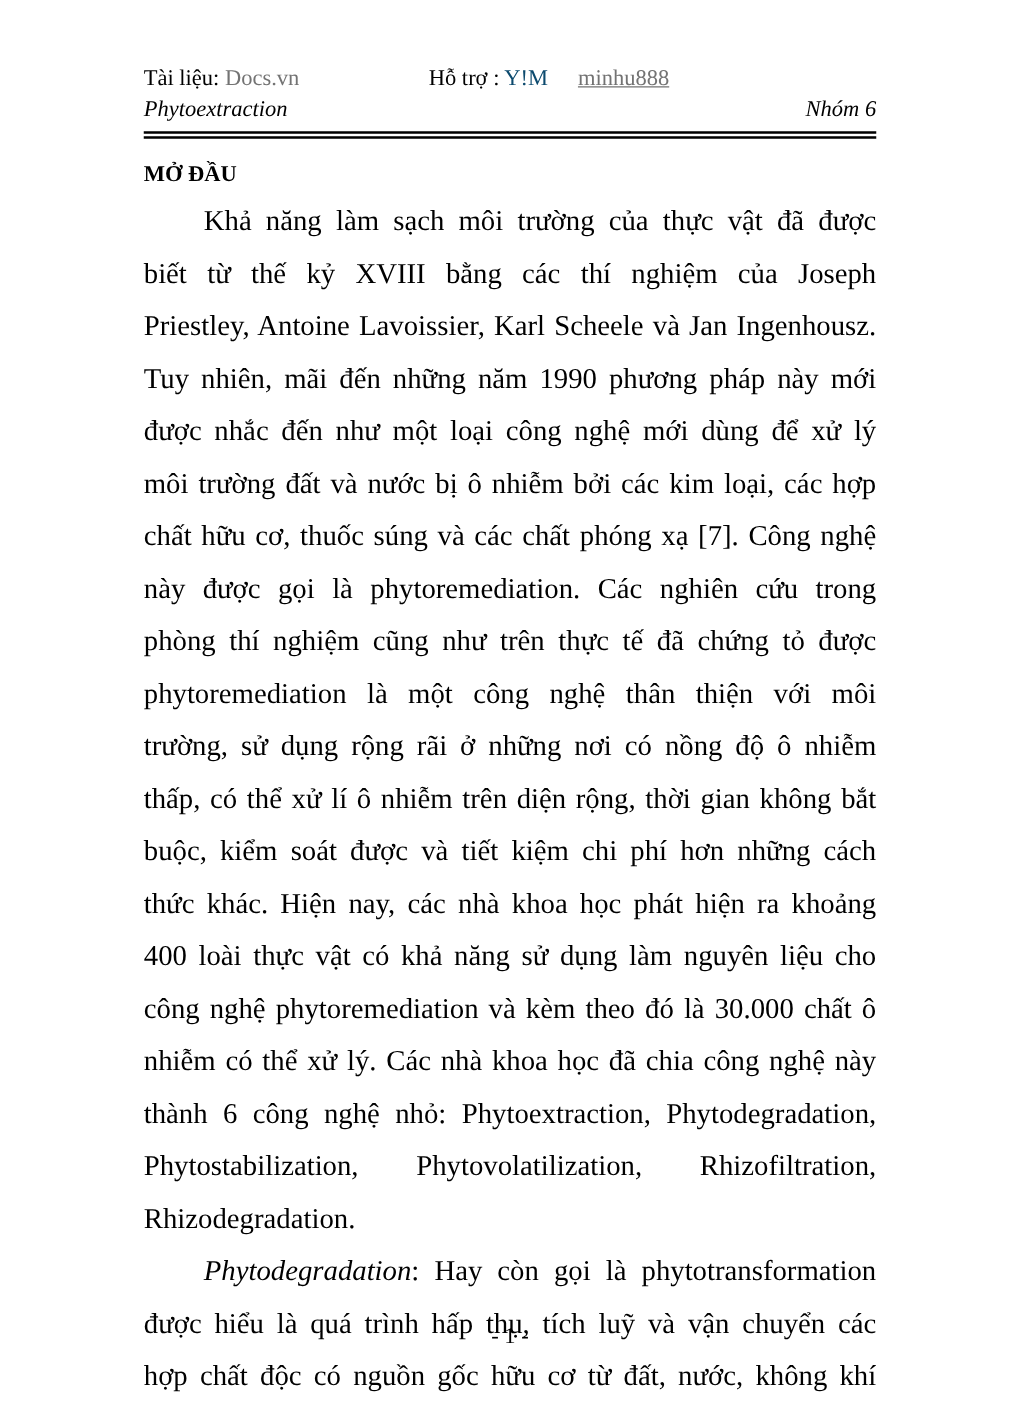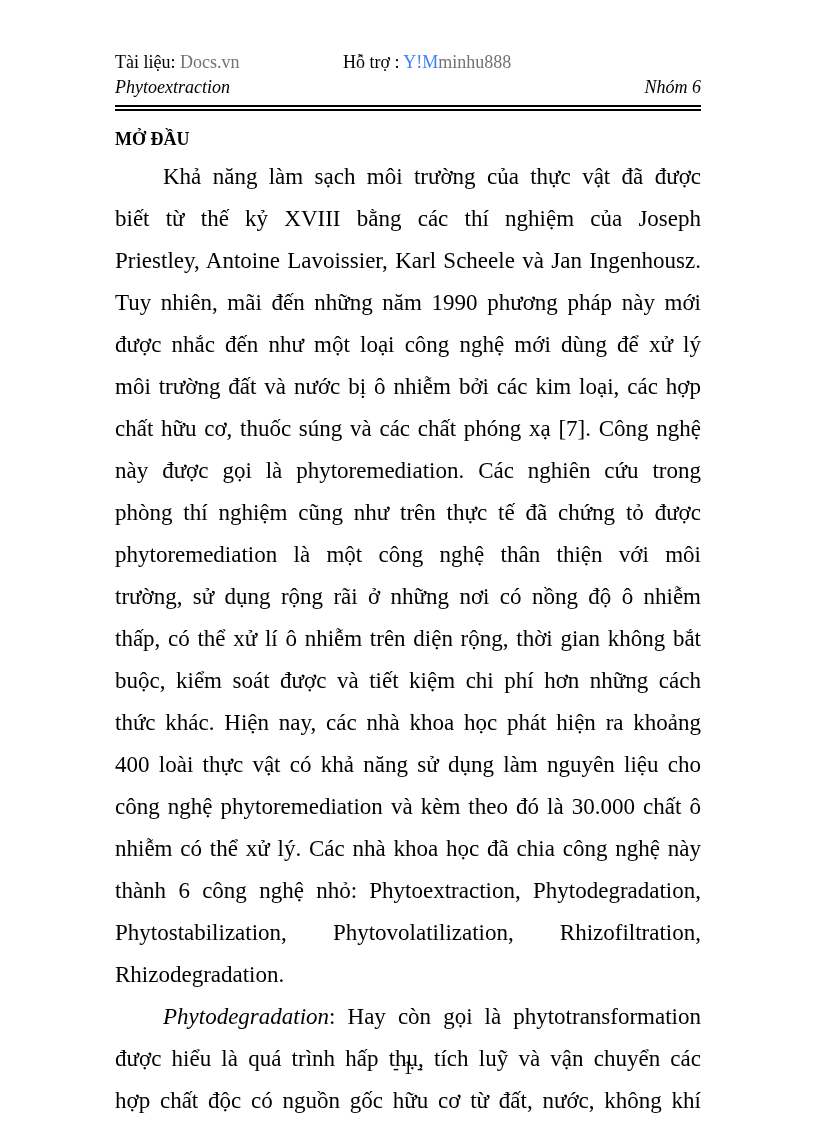--- a/index.html
+++ b/index.html
@@ -23,22 +23,22 @@
     font-size: 18px;
     line-height: 25px;
     white-space: nowrap;
   }
   .hdr-left {
     display: inline-block;
     width: 228px;
   }
   .hdr-bold { font-weight: normal; }
   .red  { color: #737373; }
-  .blue { color: #3b82f6; }
-  .uname { margin-left: 0; }
+  .blue { color: #0c4a6e; }
+  .uname { margin-left: 24px; text-decoration: underline; }
   .hdr-line2 {
     display: flex;
     justify-content: space-between;
     font-size: 18px;
     line-height: 25px;
     font-style: italic;
   }
   .hdr-rule {
     margin-top: 5px;
     height: 2px;

